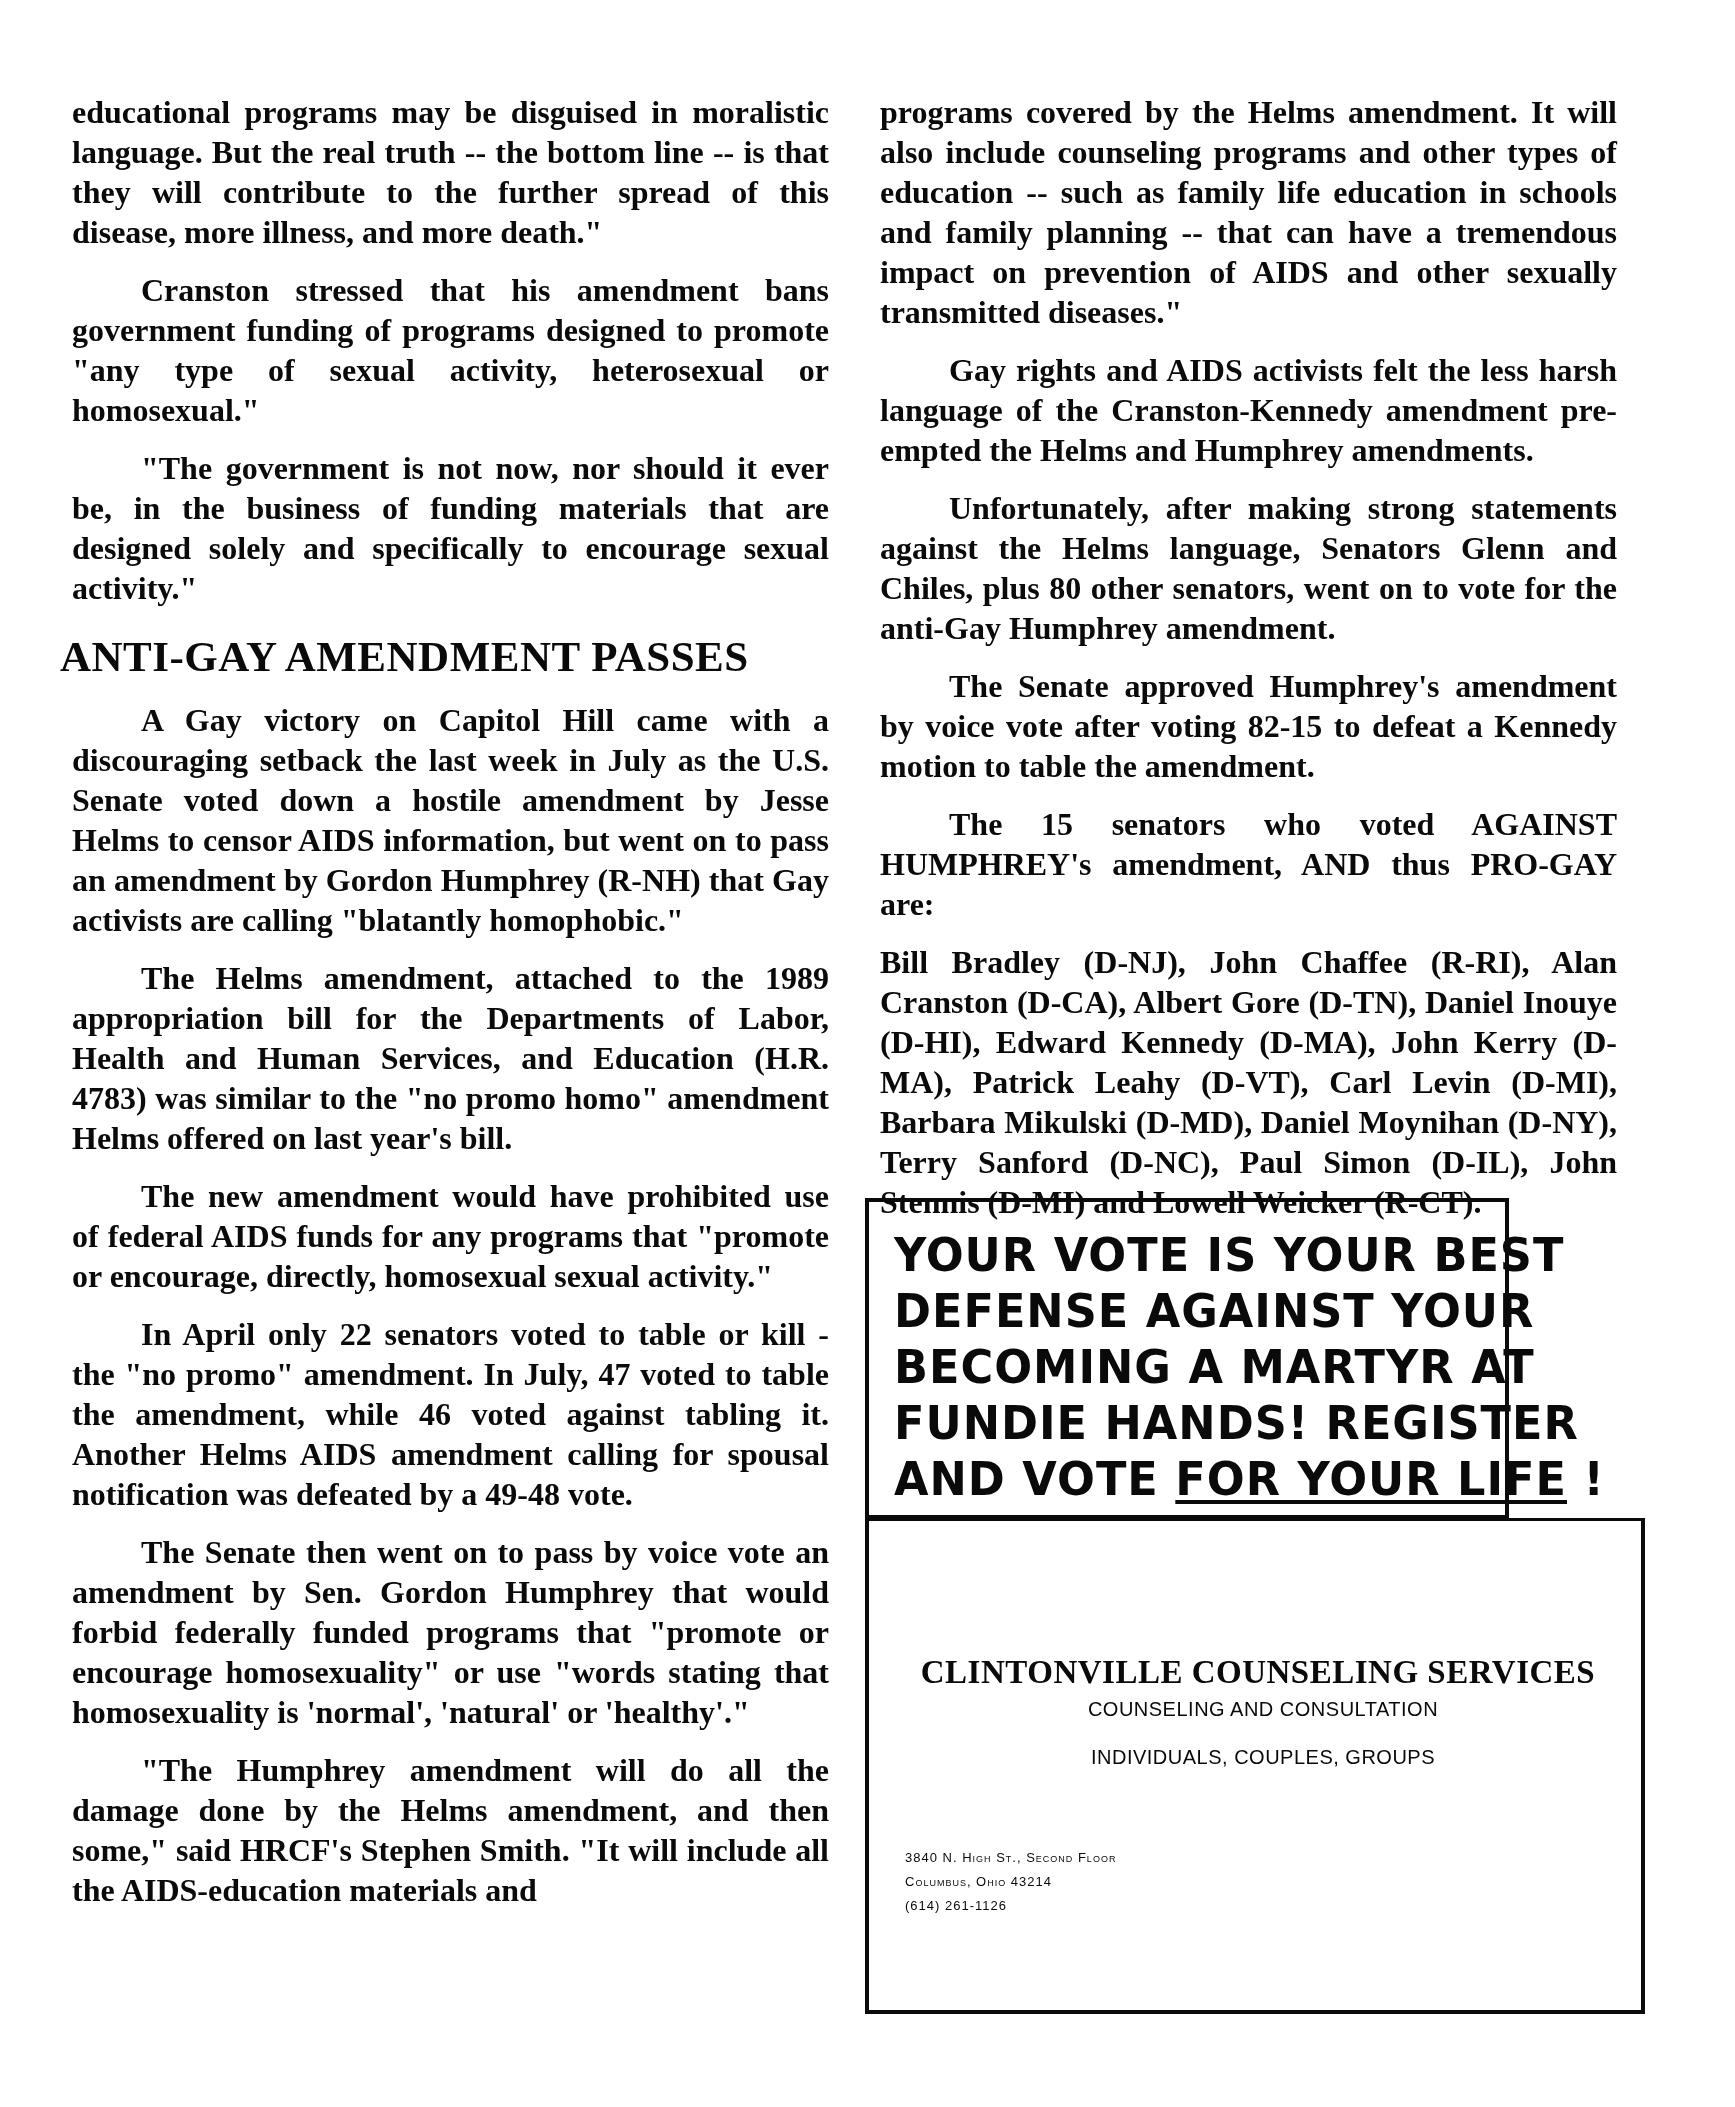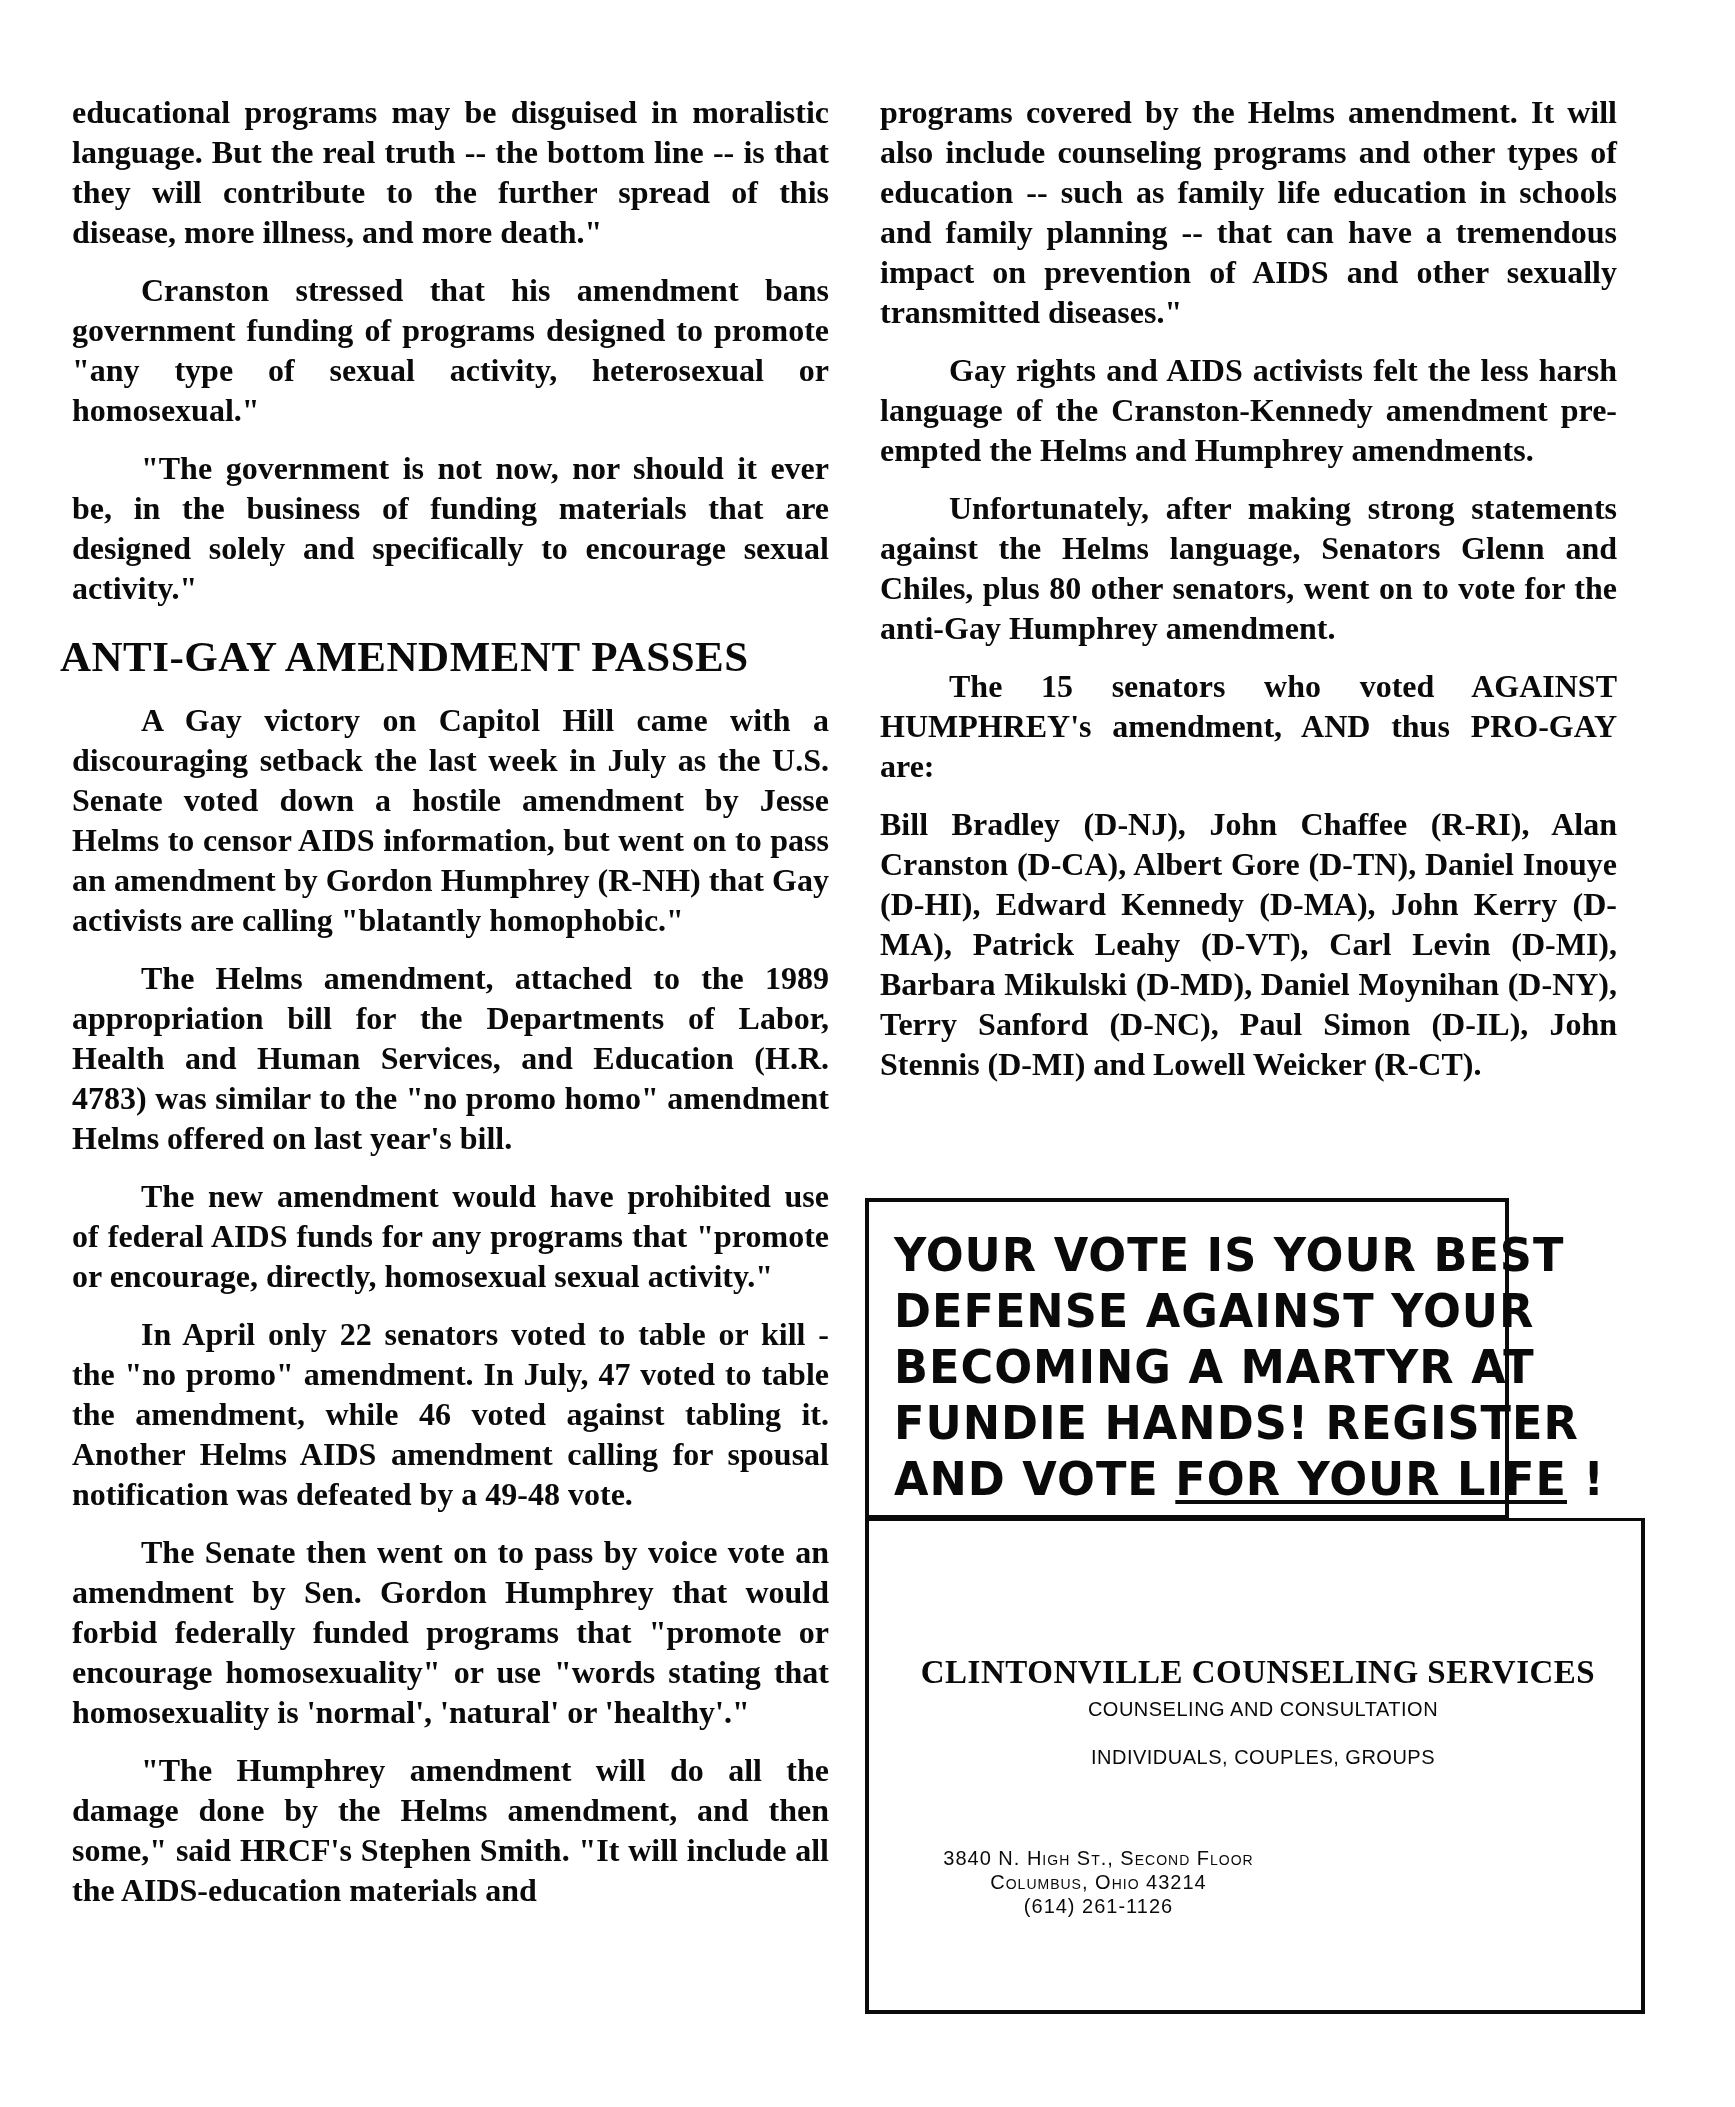--- a/index.html
+++ b/index.html
@@ -38,22 +38,22 @@
     position: absolute; left: 0; right: 0; top: 133px; text-align: center;
     font-family: "Liberation Serif", "DejaVu Serif", serif; font-weight: bold; font-size: 33px; letter-spacing: 0.5px; margin-left: 6px;
   }
   .ad-sub {
     position: absolute; left: 0; right: 0; text-align: center;
     font-family: "Liberation Sans", "DejaVu Sans", sans-serif; font-size: 20px; letter-spacing: 0.5px; padding-left: 16px;
   }
   .ad-sub1 { top: 177px; }
   .ad-sub2 { top: 201px; margin-top: 24px; }
   .ad-addr {
-    position: absolute; left: 36px; top: 325px; width: 387px; text-align: center;
-    font-family: "Liberation Sans", "DejaVu Sans", sans-serif; font-size: 20px; line-height: 24px; letter-spacing: 1px;
+    position: absolute; left: 36px; top: 325px; width: 387px; 
+    font-family: "Liberation Sans", "DejaVu Sans", sans-serif; font-size: 13px; line-height: 24px; letter-spacing: 1px;
     font-variant: small-caps;
   }
   .ad-person {
     position: absolute; left: 426px; top: 342px; width: 347px; text-align: center;
     font-family: "Liberation Sans", "DejaVu Sans", sans-serif; font-size: 20px; line-height: 24px; letter-spacing: 1px;
     font-variant: small-caps;
   }
   .ad-person .sm { font-size: 18px; }
 </style>
 </head>
@@ -69,20 +69,21 @@
   <p class="indent">The new amendment would have prohibited use of federal AIDS funds for any programs that "promote or encourage, directly, homosexual sexual activity."</p>
   <p class="indent">In April only 22 senators voted to table or kill - the "no promo" amendment. In July, 47 voted to table the amendment, while 46 voted against tabling it. Another Helms AIDS amendment calling for spousal notification was defeated by a 49-48 vote.</p>
   <p class="indent">The Senate then went on to pass by voice vote an amendment by Sen. Gordon Humphrey that would forbid federally funded programs that "promote or encourage homosexuality" or use "words stating that homosexuality is 'normal', 'natural' or 'healthy'."</p>
   <p class="indent">"The Humphrey amendment will do all the damage done by the Helms amendment, and then some," said HRCF's Stephen Smith. "It will include all the AIDS-education materials and</p>
 </div>
 
 <div class="col col-right">
   <p>programs covered by the Helms amendment. It will also include counseling programs and other types of education -- such as family life education in schools and family planning -- that can have a tremendous impact on prevention of AIDS and other sexually transmitted diseases."</p>
   <p class="indent">Gay rights and AIDS activists felt the less harsh language of the Cranston-Kennedy amendment pre-empted the Helms and Humphrey amendments.</p>
   <p class="indent">Unfortunately, after making strong statements against the Helms language, Senators Glenn and Chiles, plus 80 other senators, went on to vote for the anti-Gay Humphrey amendment.</p>
+  <p class="indent">The Senate approved Humphrey's amendment by voice vote after voting 82-15 to defeat a Kennedy motion to table the amendment.</p>
   <p class="indent">The 15 senators who voted AGAINST HUMPHREY's amendment, AND thus PRO-GAY are:</p>
   <p>Bill Bradley (D-NJ), John Chaffee (R-RI), Alan Cranston (D-CA), Albert Gore (D-TN), Daniel Inouye (D-HI), Edward Kennedy (D-MA), John Kerry (D-MA), Patrick Leahy (D-VT), Carl Levin (D-MI), Barbara Mikulski (D-MD), Daniel Moynihan (D-NY), Terry Sanford (D-NC), Paul Simon (D-IL), John Stennis (D-MI) and Lowell Weicker (R-CT).</p>
 </div>
 
 <div class="vote-box">
   <div class="vote-text">
     <div>YOUR VOTE IS YOUR BEST</div>
     <div>DEFENSE AGAINST YOUR</div>
     <div>BECOMING A MARTYR AT</div>
     <div>FUNDIE HANDS! REGISTER</div>

